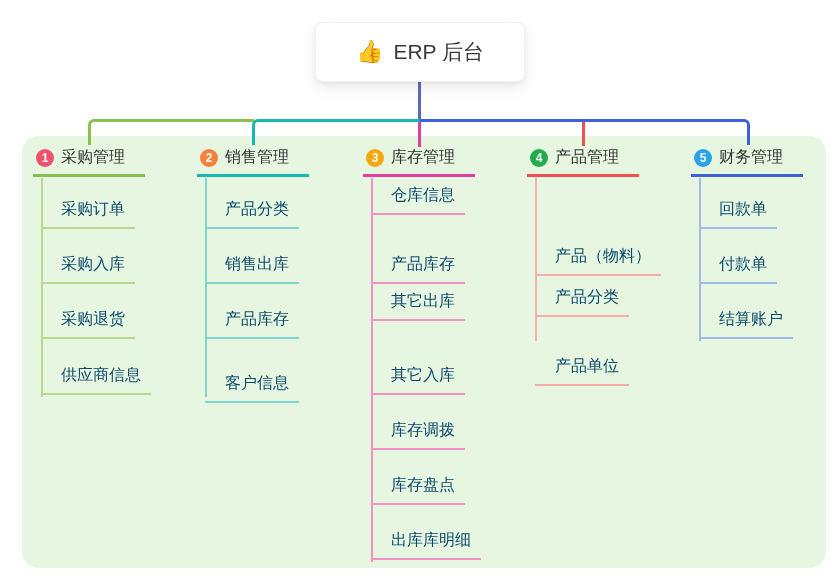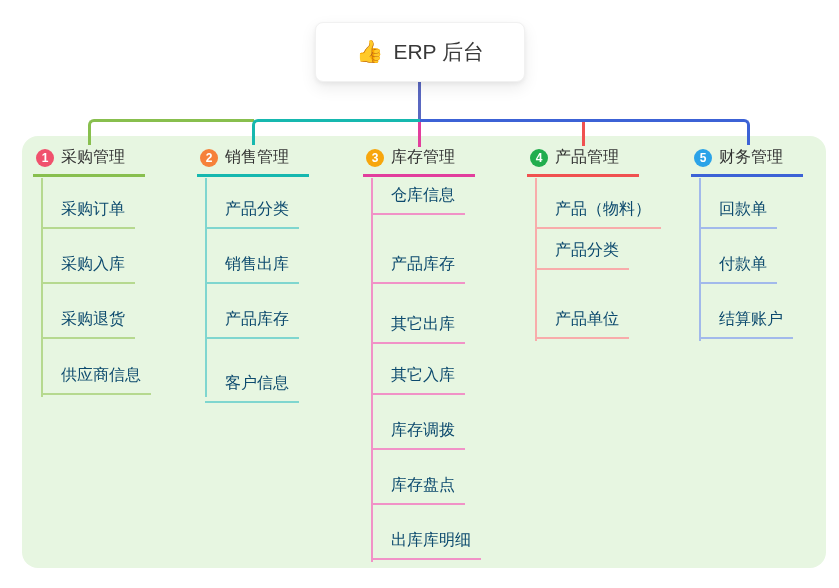--- a/index.html
+++ b/index.html
@@ -54,21 +54,21 @@
 
   
   .u1 { border-bottom-color: #88bf4e; } .u2 { border-bottom-color: #16b8af; }
   .u3 { border-bottom-color: #e23e9d; } .u4 { border-bottom-color: #f05150; }
   .u5 { border-bottom-color: #3c62d6; }
   .b1 { background: #f0516d; } .b2 { background: #f6813a; } .b3 { background: #f7a60d; }
   .b4 { background: #21ad4e; } .b5 { background: #2ba3e8; }
   .t1 { background: #b6d98f; } .t2 { background: #7fd6cf; } .t3 { background: #f192c7; }
   .t4 { background: #f8acab; } .t5 { background: #a2b9eb; }
   .c1 { border-bottom-color: #b6d98f; } .c2 { border-bottom-color: #7fd6cf; }
-  .c3 { border-bottom-color: #f192c7; } .c4 { border-bottom-color: #f8acab; }
+  .c3 { border-bottom-color: #f192c7; } .c4 { border-bottom-color: #f8acab; margin-top: 47px; }
   .c5 { border-bottom-color: #a2b9eb; }
 </style>
 </head>
 <body>
 
 <div class="stage">
 
   <div class="panel"></div>
 
   <div class="vline" id="root-drop"></div>
@@ -108,21 +108,21 @@
   </div>
 
   <div class="branch" style="left:363px">
     <div class="bheader u3">
       <span class="badge b3">3</span>
       <span>库存管理</span>
     </div>
     <div class="trunk t3" style="height:384px"></div>
     <div class="child c3" style="top:185px">仓库信息</div>
     <div class="child c3" style="top:254px">产品库存</div>
-    <div class="child c3" style="top:314px">其它出库</div>
+    <div class="child c3" style="top:291px">其它出库</div>
     <div class="child c3" style="top:365px">其它入库</div>
     <div class="child c3" style="top:420px">库存调拨</div>
     <div class="child c3" style="top:475px">库存盘点</div>
     <div class="child c3" style="top:530px">出库库明细</div>
   </div>
 
   <div class="branch" style="left:527px">
     <div class="bheader u4">
       <span class="badge b4">4</span>
       <span>产品管理</span>

